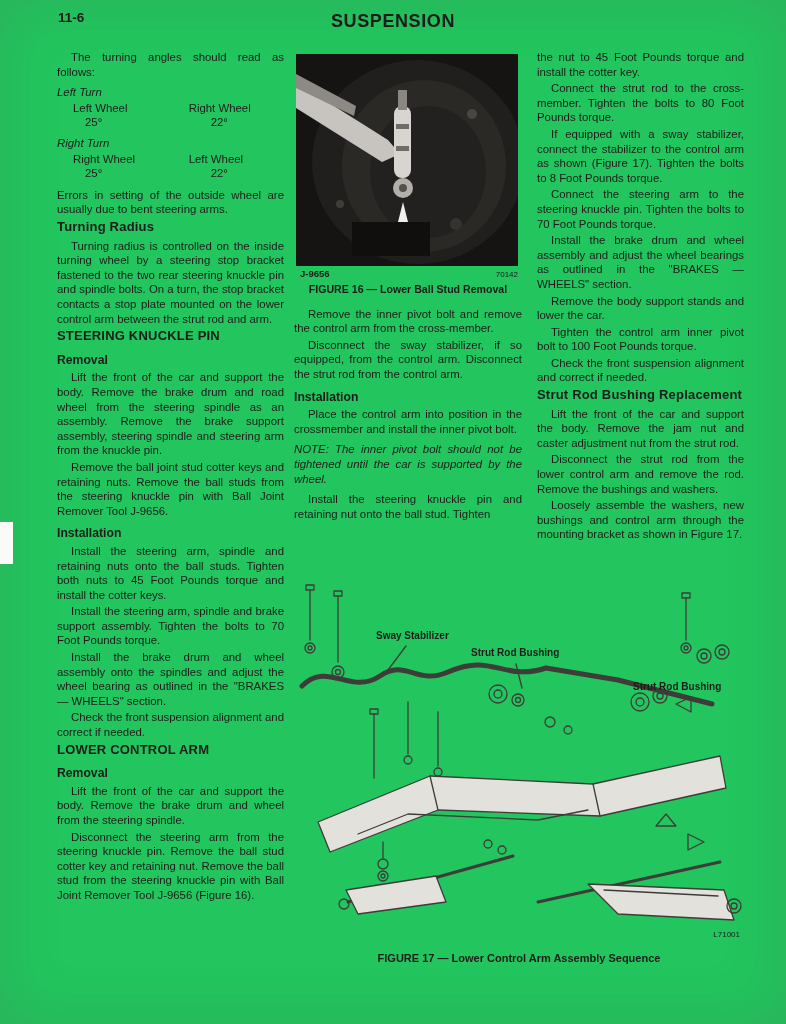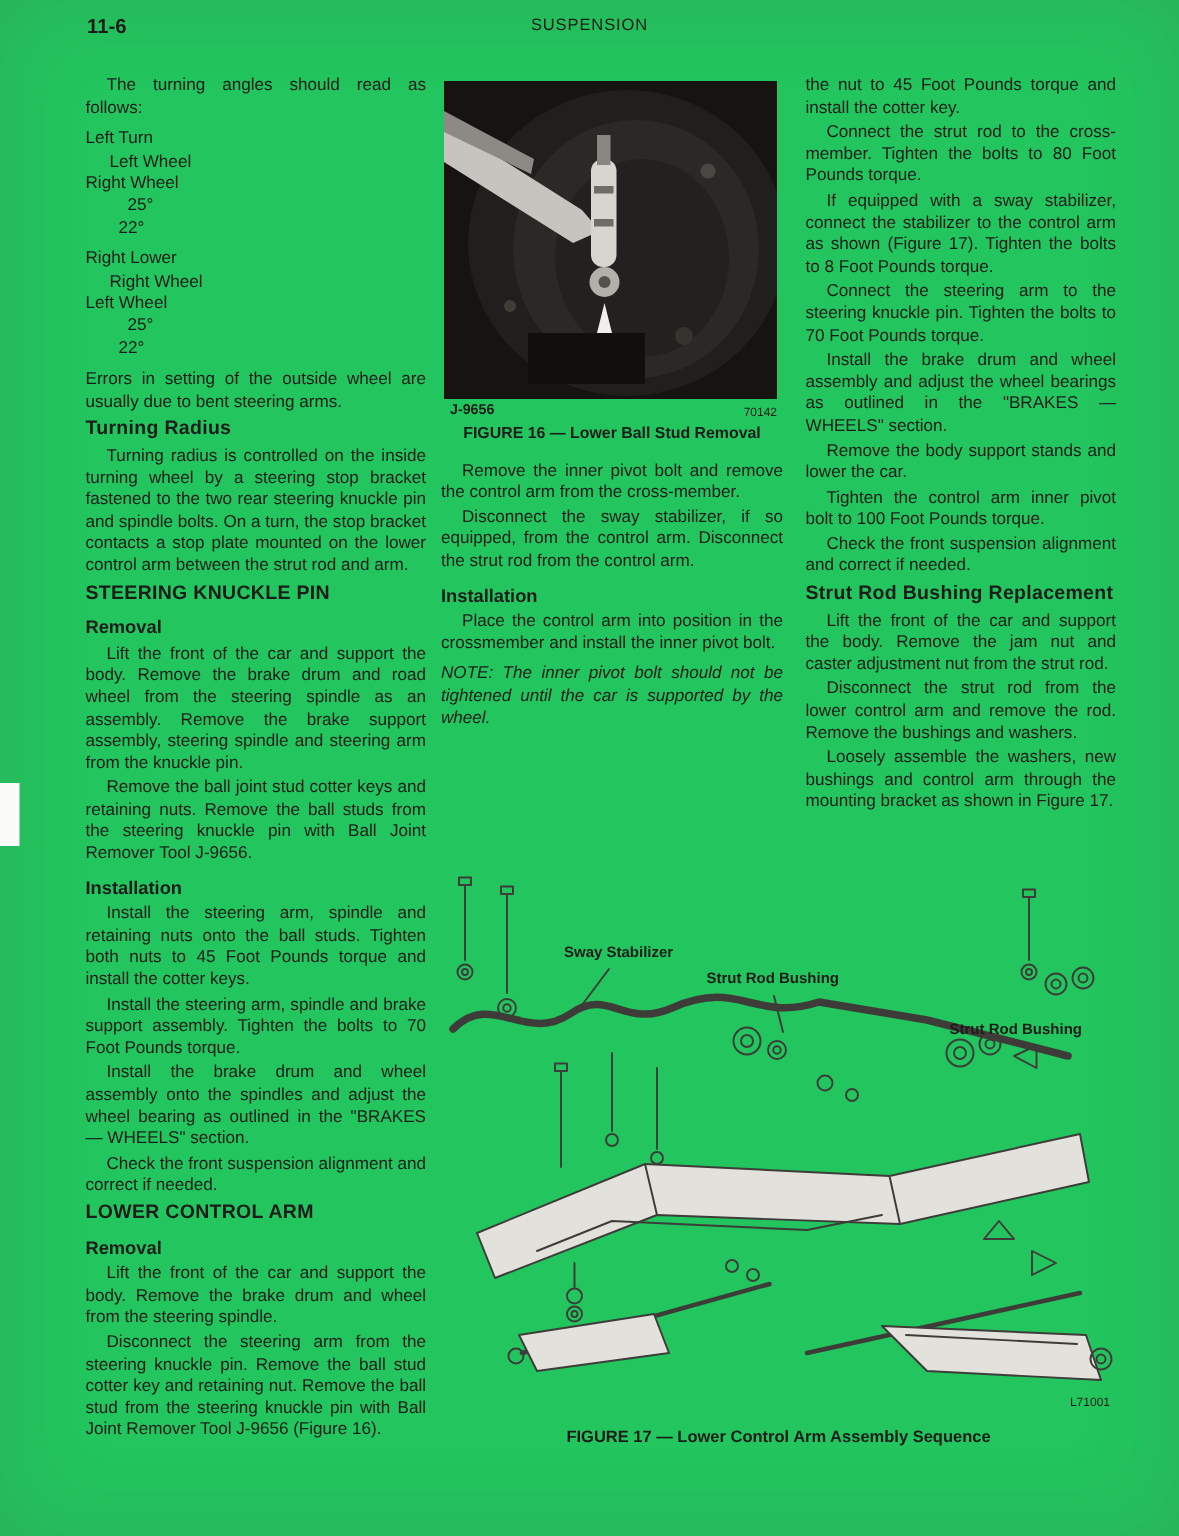--- a/index.html
+++ b/index.html
@@ -6,39 +6,39 @@
   html,body { width:786px; height:1024px; }
   body { font-family:"Liberation Sans", sans-serif; background:#b9b6b0; }
   .page {
     position:relative; width:786px; height:1024px;
     background:#22c55e; color:#1d1c1a; overflow:hidden;
     box-shadow: inset 0 0 60px rgba(90,85,75,0.18);
   }
   
   .page-header { position:absolute; top:10px; left:0; width:100%; height:20px; }
   .page-num { position:absolute; left:58px; top:0; font-size:13.5px; font-weight:bold; }
-  .page-title { position:absolute; left:0; right:0; top:1px; text-align:center; font-size:11px; font-weight:normal; letter-spacing:0.6px; }
+  .page-title { position:absolute; left:0; right:0; top:1px; text-align:center; font-size:18px; font-weight:bold; letter-spacing:0.6px; }
 
   
   .col { position:absolute; top:50px; font-size:11.4px; line-height:1.28; text-align:justify; }
   .col1 { left:57px;  width:227px; }
   .col2 { left:294px; width:228px; }
   .col3 { left:537px; width:207px; }
 
   .para { margin-bottom:2px; }
   .indent { text-indent:14px; }
   .note { font-style:italic; margin:6px 0 6px; }
 
   h2.sect { font-size:13px; font-weight:bold; letter-spacing:0.2px; margin:0 0 3px; text-align:left; }
   h3.sub  { font-size:12.2px; font-weight:bold; margin:8px 0 2px; text-align:left; }
 
   
   .angles { margin:5px 0 7px; }
-  .ang-label { margin:6px 0 1px; }
-  .ang-row { display:flex;flex-direction:column; }
+  .ang-label { margin:6px 0 1px;font-style:italic; }
+  .ang-row { display:flex; }
   .ang-row .a { flex:0 0 58%; padding-left:16px; }
   .ang-row .b { flex:1; }
   .ang-row.vals .a { padding-left:28px; }
   .ang-row.vals .b { padding-left:22px; }
 
   
   .fig16 { margin:4px 0 10px; }
   .fig16-photo { width:222px; height:212px; background:#151413; margin-left:2px; }
   .fig16-meta { display:flex; justify-content:space-between; align-items:flex-end; margin-top:2px; padding:0 4px 0 6px; }
   .fig16-tool { font-size:9.5px; font-weight:bold; }
@@ -73,21 +73,21 @@
     <div class="angles">
       <div class="ang-label">Left Turn</div>
       <div class="ang-row">
         <span class="a">Left Wheel</span>
         <span class="b">Right Wheel</span>
       </div>
       <div class="ang-row vals">
         <span class="a">25°</span>
         <span class="b">22°</span>
       </div>
-      <div class="ang-label">Right Lower</div>
+      <div class="ang-label">Right Turn</div>
       <div class="ang-row">
         <span class="a">Right Wheel</span>
         <span class="b">Left Wheel</span>
       </div>
       <div class="ang-row vals">
         <span class="a">25°</span>
         <span class="b">22°</span>
       </div>
     </div>
 
@@ -142,20 +142,21 @@
       </div>
       <div class="fig-caption">FIGURE 16 — Lower Ball Stud Removal</div>
     </div>
 
     <p class="para indent">Remove the inner pivot bolt and remove the control arm from the cross-member.</p>
     <p class="para indent">Disconnect the sway stabilizer, if so equipped, from the control arm. Disconnect the strut rod from the control arm.</p>
 
     <h3 class="sub">Installation</h3>
     <p class="para indent">Place the control arm into position in the crossmember and install the inner pivot bolt.</p>
     <p class="para note">NOTE: The inner pivot bolt should not be tightened until the car is supported by the wheel.</p>
+    <p class="para indent">Install the steering knuckle pin and retaining nut onto the ball stud. Tighten</p>
   </div>
 
   <div class="col col3">
     <p class="para">the nut to 45 Foot Pounds torque and install the cotter key.</p>
     <p class="para indent">Connect the strut rod to the cross-member. Tighten the bolts to 80 Foot Pounds torque.</p>
     <p class="para indent">If equipped with a sway stabilizer, connect the stabilizer to the control arm as shown (Figure 17). Tighten the bolts to 8 Foot Pounds torque.</p>
     <p class="para indent">Connect the steering arm to the steering knuckle pin. Tighten the bolts to 70 Foot Pounds torque.</p>
     <p class="para indent">Install the brake drum and wheel assembly and adjust the wheel bearings as outlined in the "BRAKES — WHEELS" section.</p>
     <p class="para indent">Remove the body support stands and lower the car.</p>
     <p class="para indent">Tighten the control arm inner pivot bolt to 100 Foot Pounds torque.</p>

